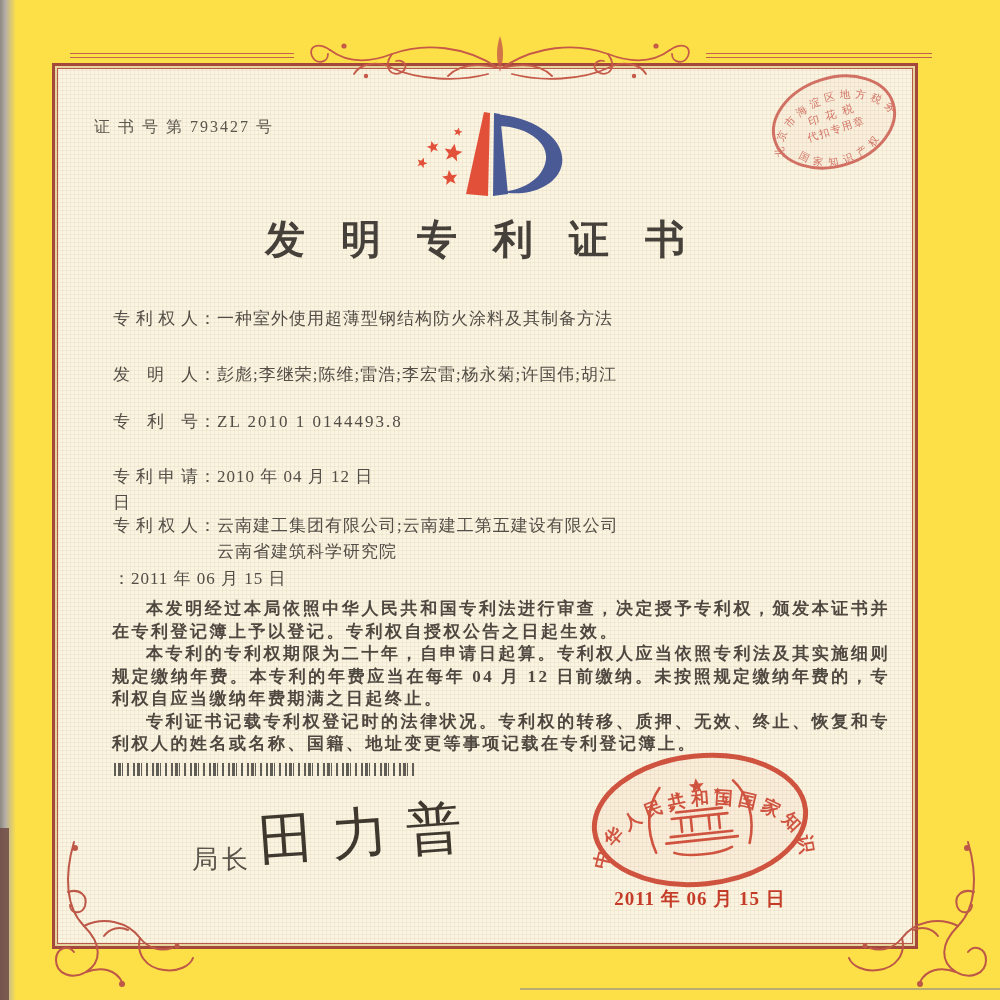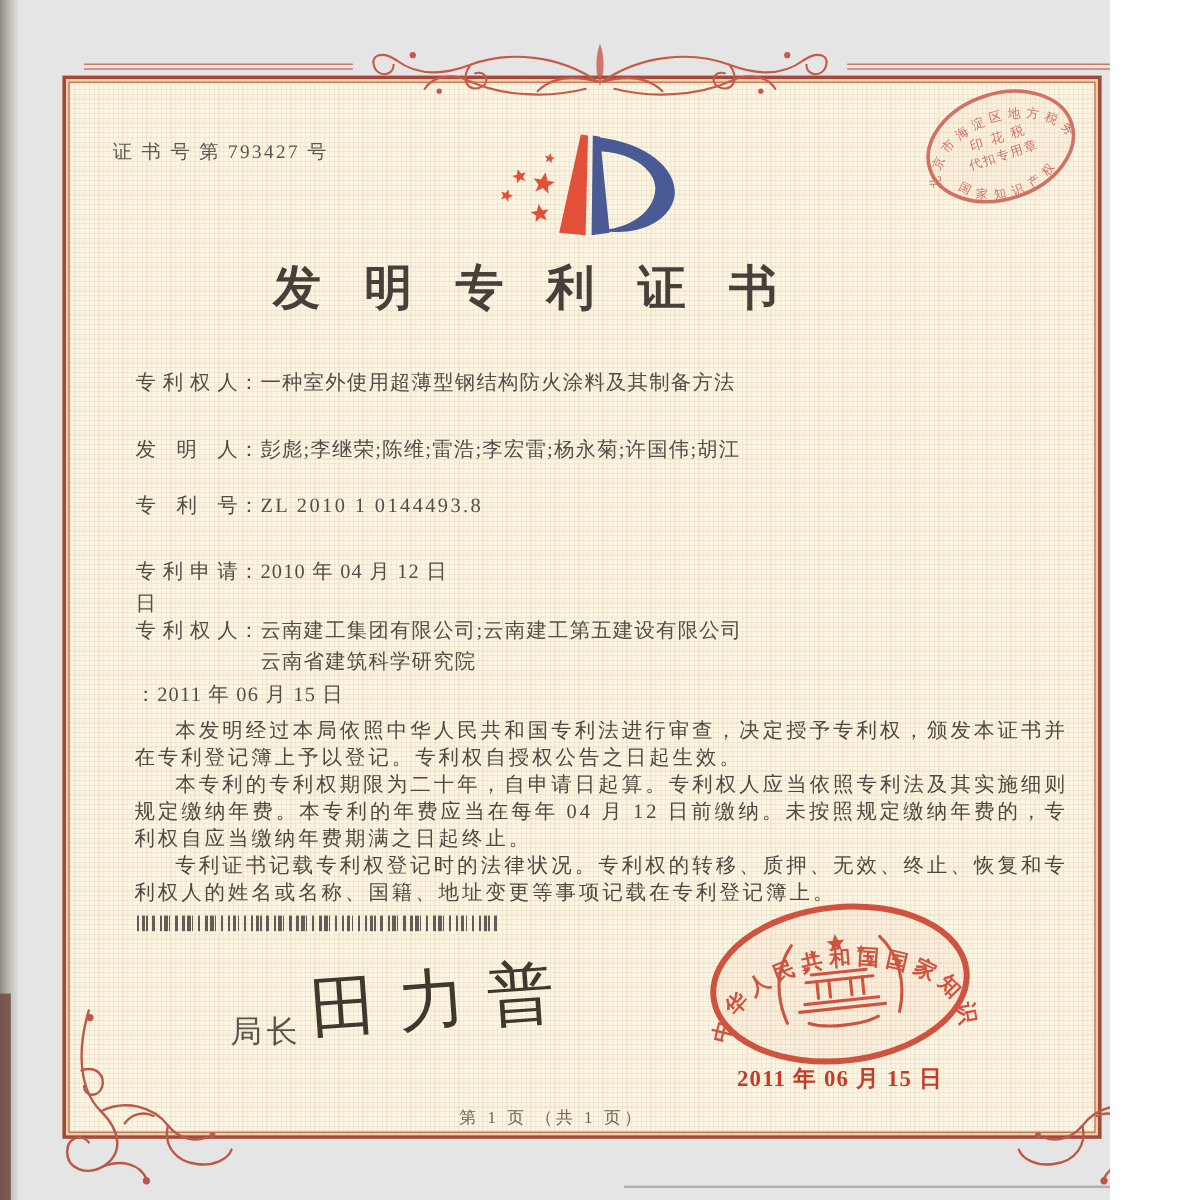--- a/index.html
+++ b/index.html
@@ -1,18 +1,18 @@
 <!DOCTYPE html>
 <html><head>
 <meta charset="utf-8">
 <style>
   * { box-sizing: border-box; margin: 0; padding: 0; }
   html,body { width:1000px; height:1000px; }
   body { font-family: "Liberation Serif", serif; background:#ffffff; }
-  #page { position:relative; width:925px; height:1000px; background:#e5e5e5; overflow:hidden;padding-left:13px; }
+  #page { position:relative; width:1000px; height:1000px; background:#fde047; overflow:hidden;padding-left:13px; }
 
   
   .frame1 { position:absolute; left:52px; top:63px; width:866px; height:886px;
             border:3px solid #a4483c; z-index:1; }
   .frame2 { position:absolute; inset:0; border:2px solid #e6d49e; }
   .frame3 { position:absolute; inset:0; border:1px solid #b8584a;
             background-color:#faf4e2;
             background-image:
               repeating-linear-gradient(0deg,  rgba(196,160,110,0.12) 0 1px, transparent 1px 4px),
               repeating-linear-gradient(90deg, rgba(196,160,110,0.12) 0 1px, transparent 1px 4px); }
@@ -43,21 +43,21 @@
            padding-left:36px; transform:translateX(-25px); z-index:3; }
 
   .field { position:absolute; left:113px; font-size:17px; color:#524d46; z-index:3;
            letter-spacing:1px; line-height:26px; display:flex; }
   .flabel { display:inline-block; width:86px; text-align:justify; text-align-last:justify; flex:none; }
   .colon  { flex:none; }
   .fvalue { flex:none; }
   .fvalue .vline { display:block; }
 
   .paras { position:absolute; left:112px; top:598px; width:778px; z-index:3;
-           font-size:17px; line-height:22.5px; color:#4e4840; text-align:justify; }
+           font-size:17px; line-height:22.5px; color:#4e4840; text-align:justify;font-weight:bold; }
   .paras p { margin:0; text-indent:2em; letter-spacing:2.5px; }
 
   .barcode { position:absolute; left:114px; top:763px; width:304px; height:13px; z-index:3; opacity:.85;
              background:repeating-linear-gradient(90deg,
                #45443f 0 2px, transparent 2px 4px,
                #45443f 4px 7px, transparent 7px 8px,
                #45443f 8px 9px, transparent 9px 13px,
                #45443f 13px 15px, transparent 15px 19px); }
 
   .sig-role { position:absolute; left:192px; top:842px; font-size:26px; color:#5a544b;
@@ -221,15 +221,14 @@
           <path d="M79,92 L151,92"></path>
           <path d="M68,100 C60,76 64,52 78,36"></path>
           <path d="M162,100 C170,76 166,52 152,36"></path>
           <path d="M86,102 C100,108 130,108 144,102"></path>
         </g>
       </g>
     </g>
   </svg>
   <div class="seal-date">2011 年 06 月 15 日</div>
 
-  <div class="footer">第 1 页 （共 1 页）</div>
 
 </div>
 
 </body></html>

